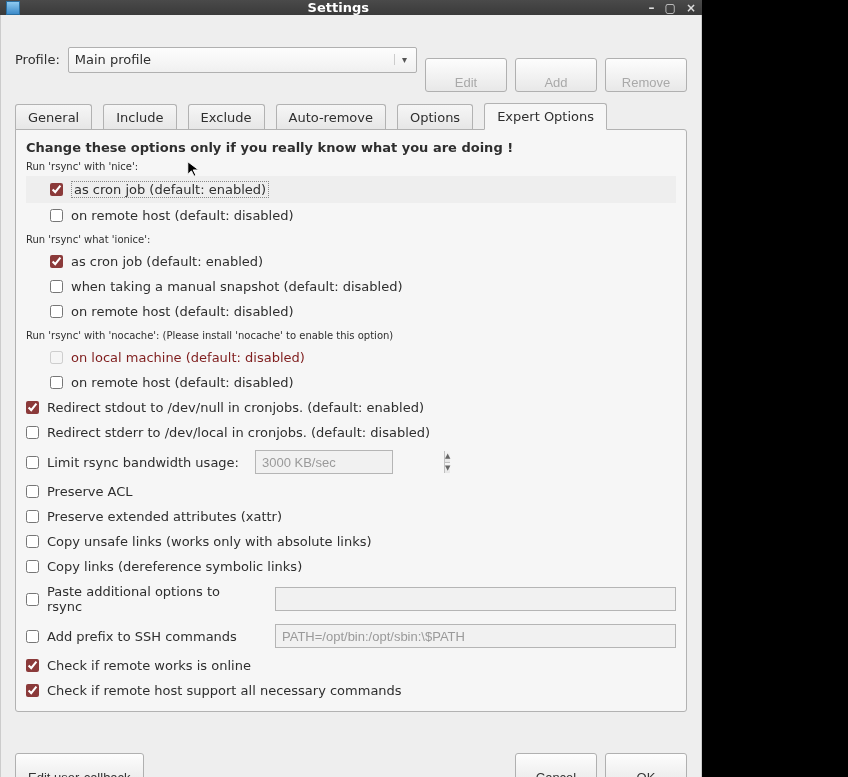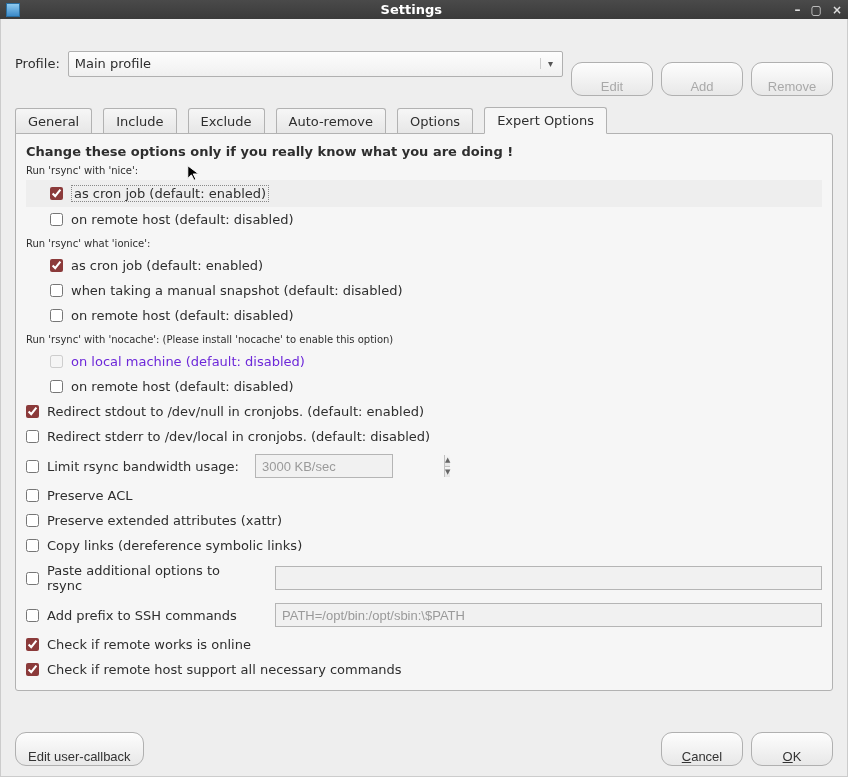--- a/index.html
+++ b/index.html
@@ -6,21 +6,21 @@
 body {
   font-family: "DejaVu Sans", "Liberation Sans", Arial, sans-serif;
   font-size: 13px;
   background: #000;
   width: 848px;
   height: 777px;
   overflow: hidden;
   color: #2e2e2e;
 }
 .window {
-  width: 848px;
+  width: 702px;
   height: 777px;
   background: #eeeeee;
   display: flex;
   flex-direction: column;
 }
 .titlebar {
   background: linear-gradient(to bottom, #4a4a4a, #3a3a3a);
   color: #fff;
   height: 24px;
   display: flex;
@@ -70,21 +70,21 @@
   width: 16px; text-align: center; color: #555; font-size: 10px;
   border-left: 1px solid #ccc;
   padding-left: 4px;
 }
 .btn {
   height: 26px;
   min-width: 82px;
   padding: 16px 12px;
   border: 1px solid #b0b0b0;
   background: linear-gradient(to bottom, #fdfdfd, #e8e8e8);
-  border-radius: 11px;
+  border-radius: 3px;
   font-size: 13px;
   cursor: pointer;
   color: #333;
   margin-top: 31px;
 }
 .btn.disabled { color: #a9a9a9; cursor: default; }
 .tabs {
   display: flex;
   align-items: flex-end;
   position: relative;
@@ -124,21 +124,21 @@
   padding: 5px 0;
   gap: 8px;
 }
 .row.indent { padding-left: 24px; }
 .row.highlight { background: #eeeeee; }
 .row label { font-size: 13px; }
 .row label.focused {
   border: 1px dotted #888;
   padding: 0 2px;
 }
-.row label.disabled { color: #6d28d9; }
+.row label.disabled { color: #7f1d1d; }
 input[type=checkbox] {
   width: 13px; height: 13px;
   accent-color: #8b3a3a;
   cursor: pointer;
 }
 .spin-field {
   display: flex;
   align-items: stretch;
   border: 1px solid #b5b5b5;
   background: #f1f1f1;
@@ -291,20 +291,24 @@
       <div class="row">
         <input type="checkbox" style="">
         <label>Preserve ACL</label>
       </div>
       <div class="row">
         <input type="checkbox" style="">
         <label>Preserve extended attributes (xattr)</label>
       </div>
       <div class="row">
         <input type="checkbox" style="">
+        <label>Copy unsafe links (works only with absolute links)</label>
+      </div>
+      <div class="row">
+        <input type="checkbox" style="">
         <label>Copy links (dereference symbolic links)</label>
       </div>
 
       <div class="row">
         <input type="checkbox" style="">
         <label style="width:200px;">Paste additional options to rsync</label>
         <input class="text-field" type="text" disabled="" style="">
       </div>
 
       <div class="row">

